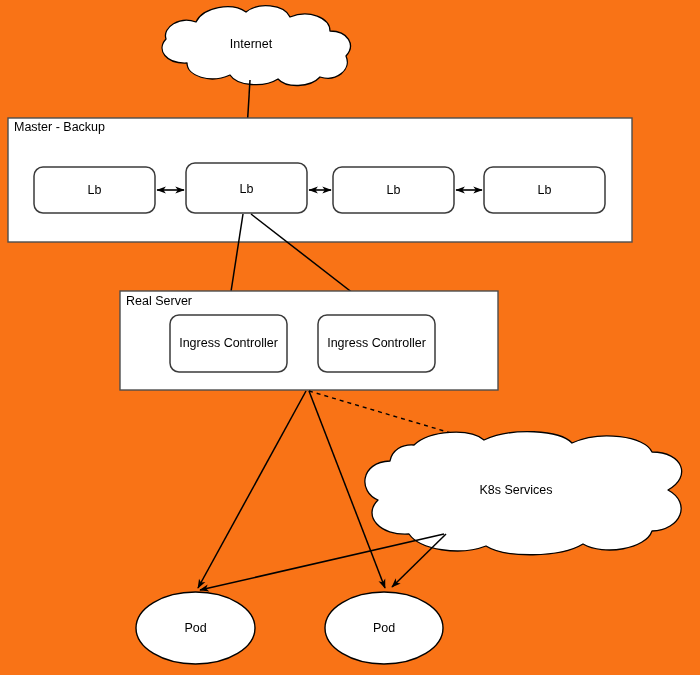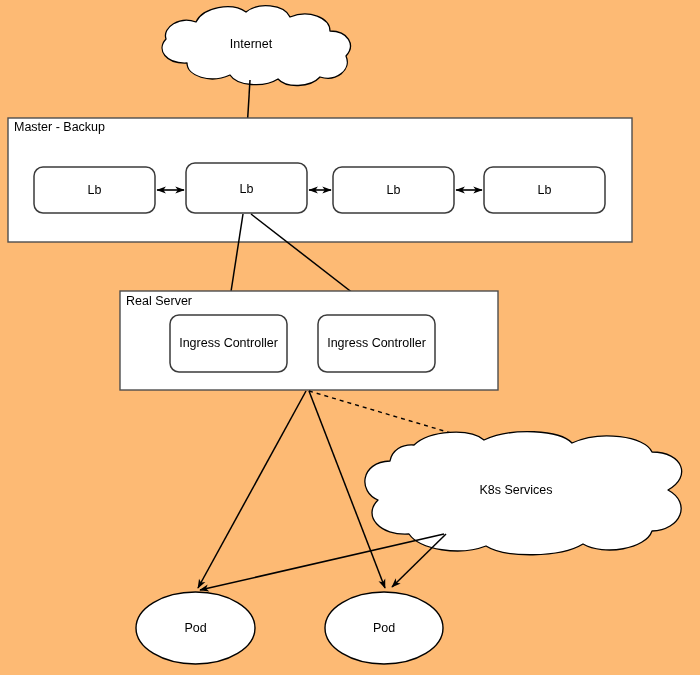--- a/index.html
+++ b/index.html
@@ -8,21 +8,21 @@
     background: #ffffff;
   }
   body {
     font-family: "Liberation Sans", sans-serif;
     -webkit-font-smoothing: antialiased;
   }
   #canvas {
     position: relative;
     width: 700px;
     height: 675px;
-    background: #fdba74;
+    background: #f97316;
     overflow: hidden;
   }
   #diagram-svg {
     position: absolute;
     top: 0;
     left: 0;
     width: 700px;
     height: 675px;
     display: block;
   }

